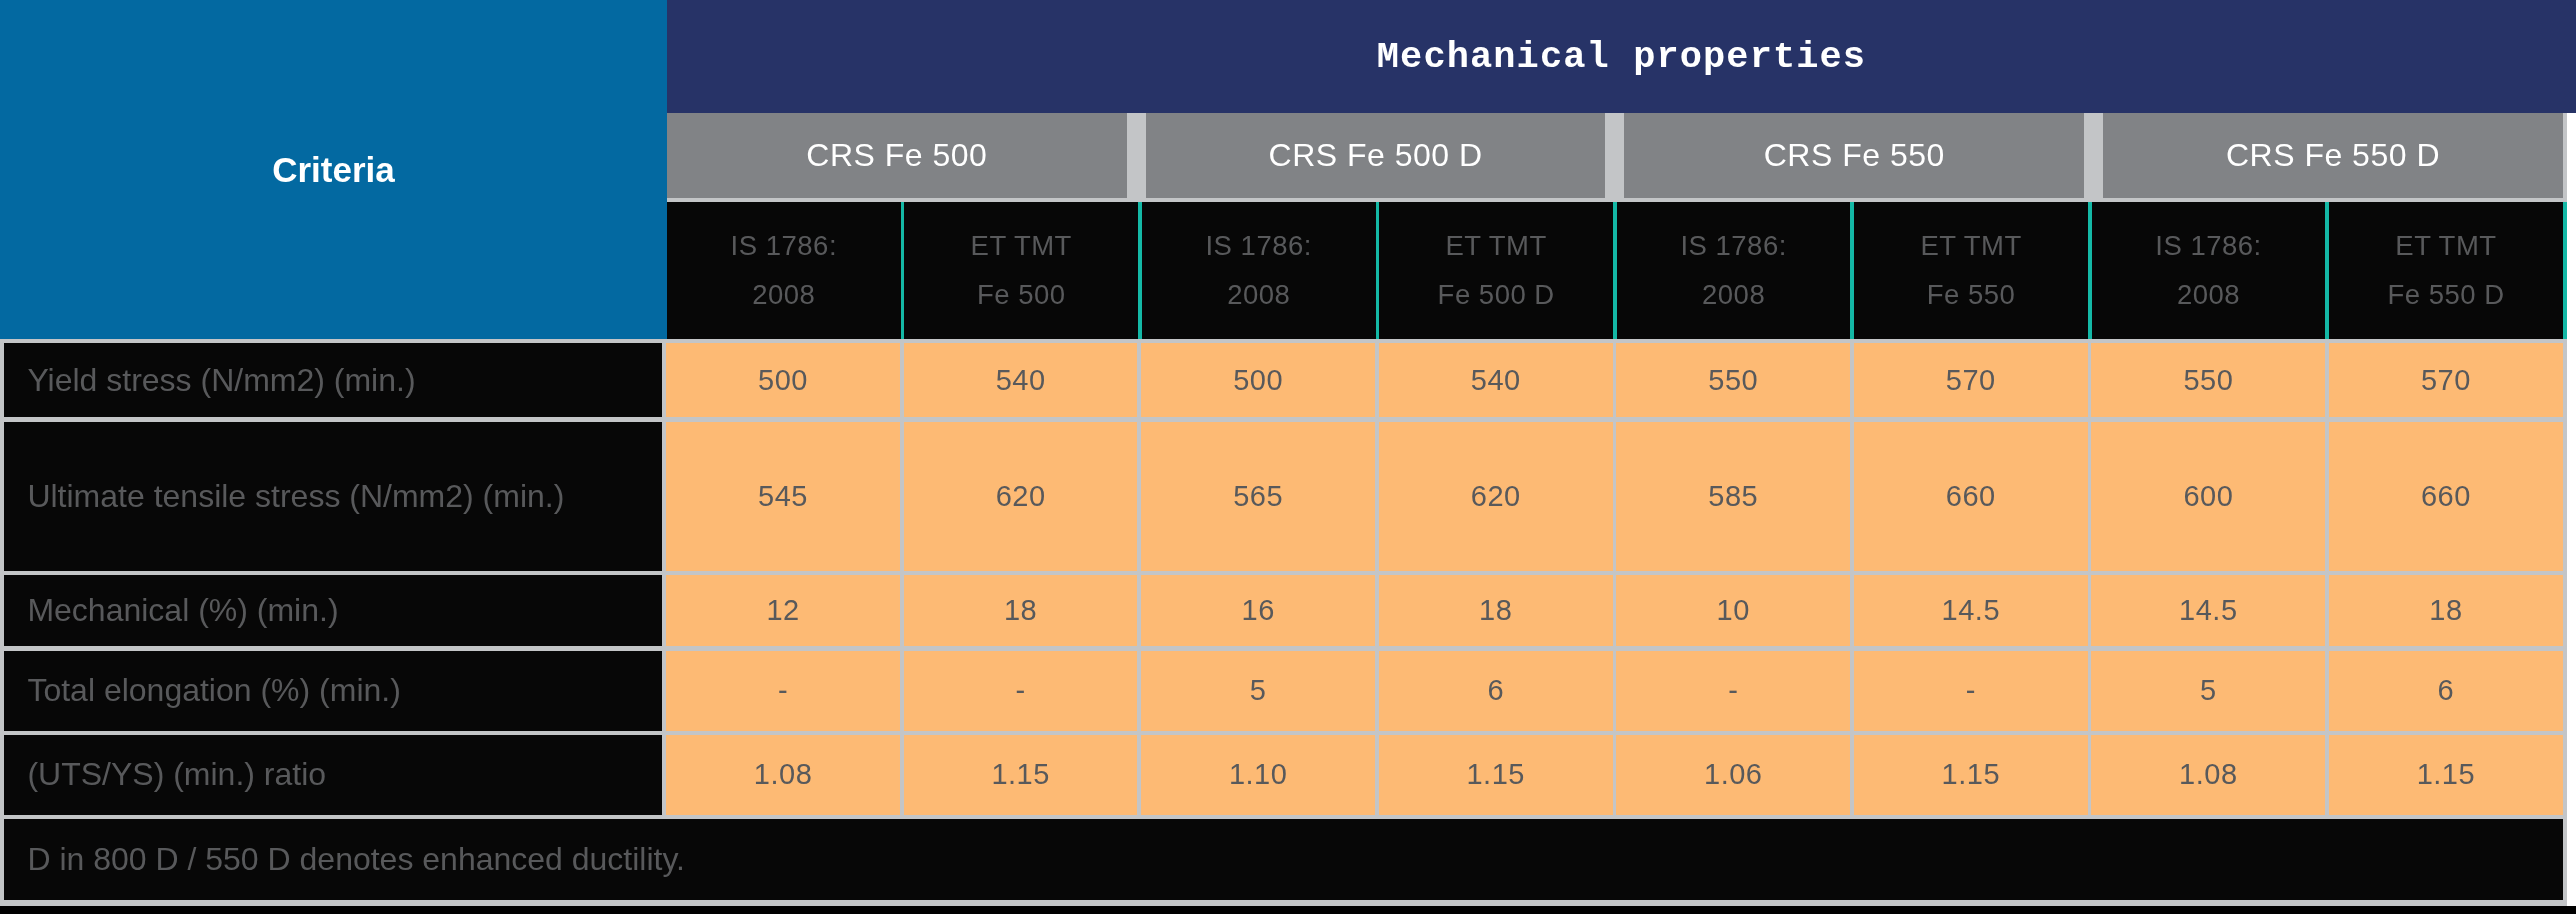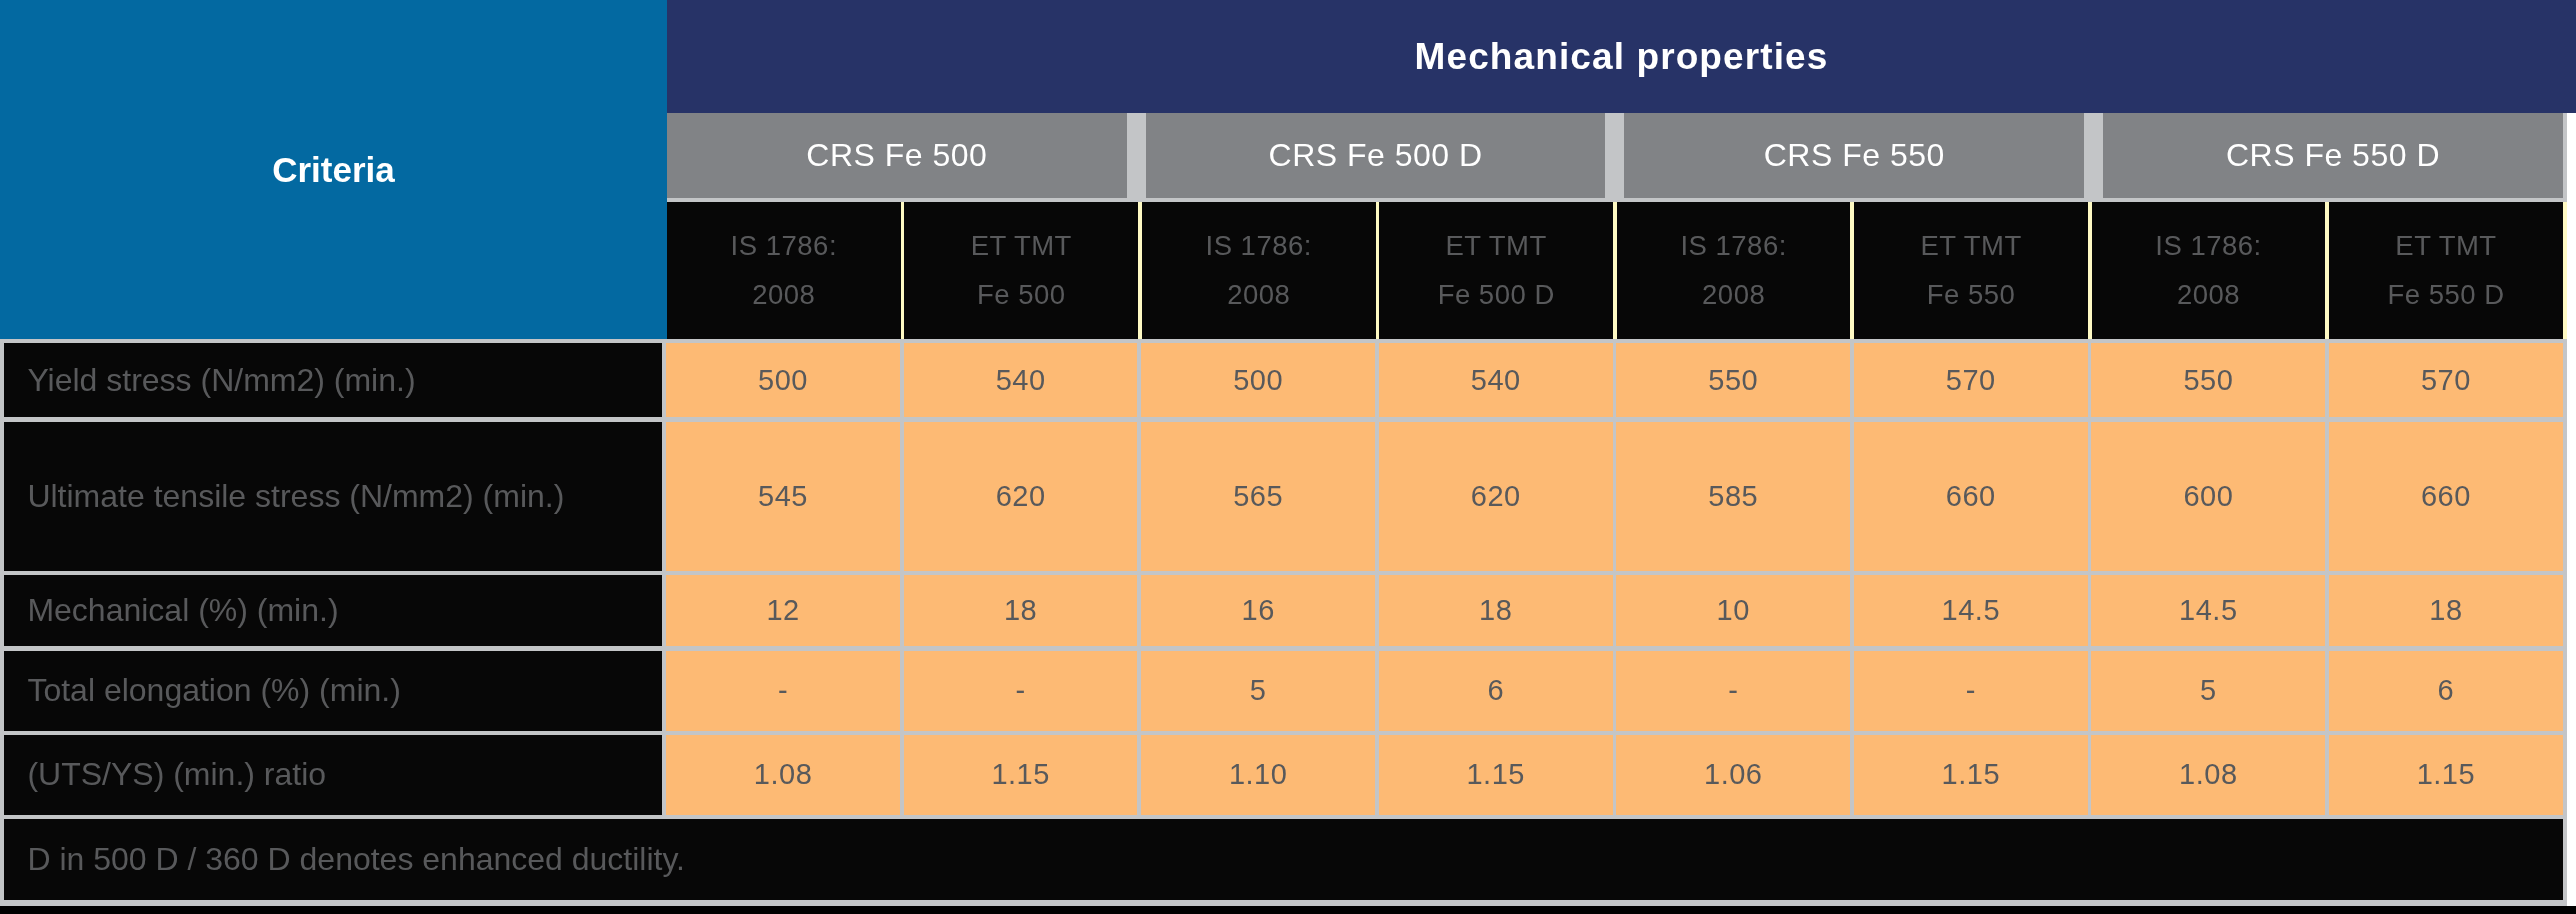--- a/index.html
+++ b/index.html
@@ -11,34 +11,34 @@
   .hdr{display:flex;height:339px;}
   .criteria-cell{
     width:667px;flex:none;background:#0369a1;color:#ffffff;
     display:flex;align-items:center;justify-content:center;
     font-size:35px;font-weight:bold;
   }
   .hdr-right{flex:1;display:flex;flex-direction:column;min-width:0;}
   .navy-row{
     height:113px;background:#273367;color:#ffffff;
     display:flex;align-items:center;justify-content:center;
-    font-size:37px;font-weight:bold;letter-spacing:1.1px;
+    font-size:37px;font-weight:bold;letter-spacing:1.1px;font-family:Liberation Mono, monospace;
   }
   .gray-row{
     height:85px;display:flex;gap:19px;background:#C3C5C7;
     margin-right:8.8px;padding-right:4.4px;
   }
   .gray-cell{
     flex:1;background:#818386;color:#ffffff;
     display:flex;align-items:center;justify-content:center;
     font-size:32px;letter-spacing:0.5px;
   }
   .sub-row{
     flex:1;border-top:4.4px solid #C3C5C7;display:flex;gap:3.8px;
-    background:#fef9c3;margin-right:8.8px;padding-right:4.4px;
+    background:#14b8a6;margin-right:8.8px;padding-right:4.4px;justify-content:flex-end;
   }
   .sub-cell{
     flex:1;background:#070707;color:#58595B;
     display:flex;flex-direction:column;align-items:center;justify-content:center;
     gap:17.6px;font-size:27.5px;letter-spacing:0.5px;
   }
   
   .body{
     background:#C3C5C7;margin-right:8.8px;
     padding:4.4px 4.4px 5.5px 4.4px;
@@ -172,18 +172,18 @@
       <div class="val">1.08</div>
       <div class="val">1.15</div>
       <div class="val">1.10</div>
       <div class="val">1.15</div>
       <div class="val">1.06</div>
       <div class="val">1.15</div>
       <div class="val">1.08</div>
       <div class="val">1.15</div>
     </div>
 
-    <div class="footer-row">D in 500 D / 360 D denotes enhanced ductility.</div>
+    <div class="footer-row">D in 800 D / 550 D denotes enhanced ductility.</div>
   </div>
 
   <div class="bottom-strip"></div>
 </div>
 
 
 </body></html>

